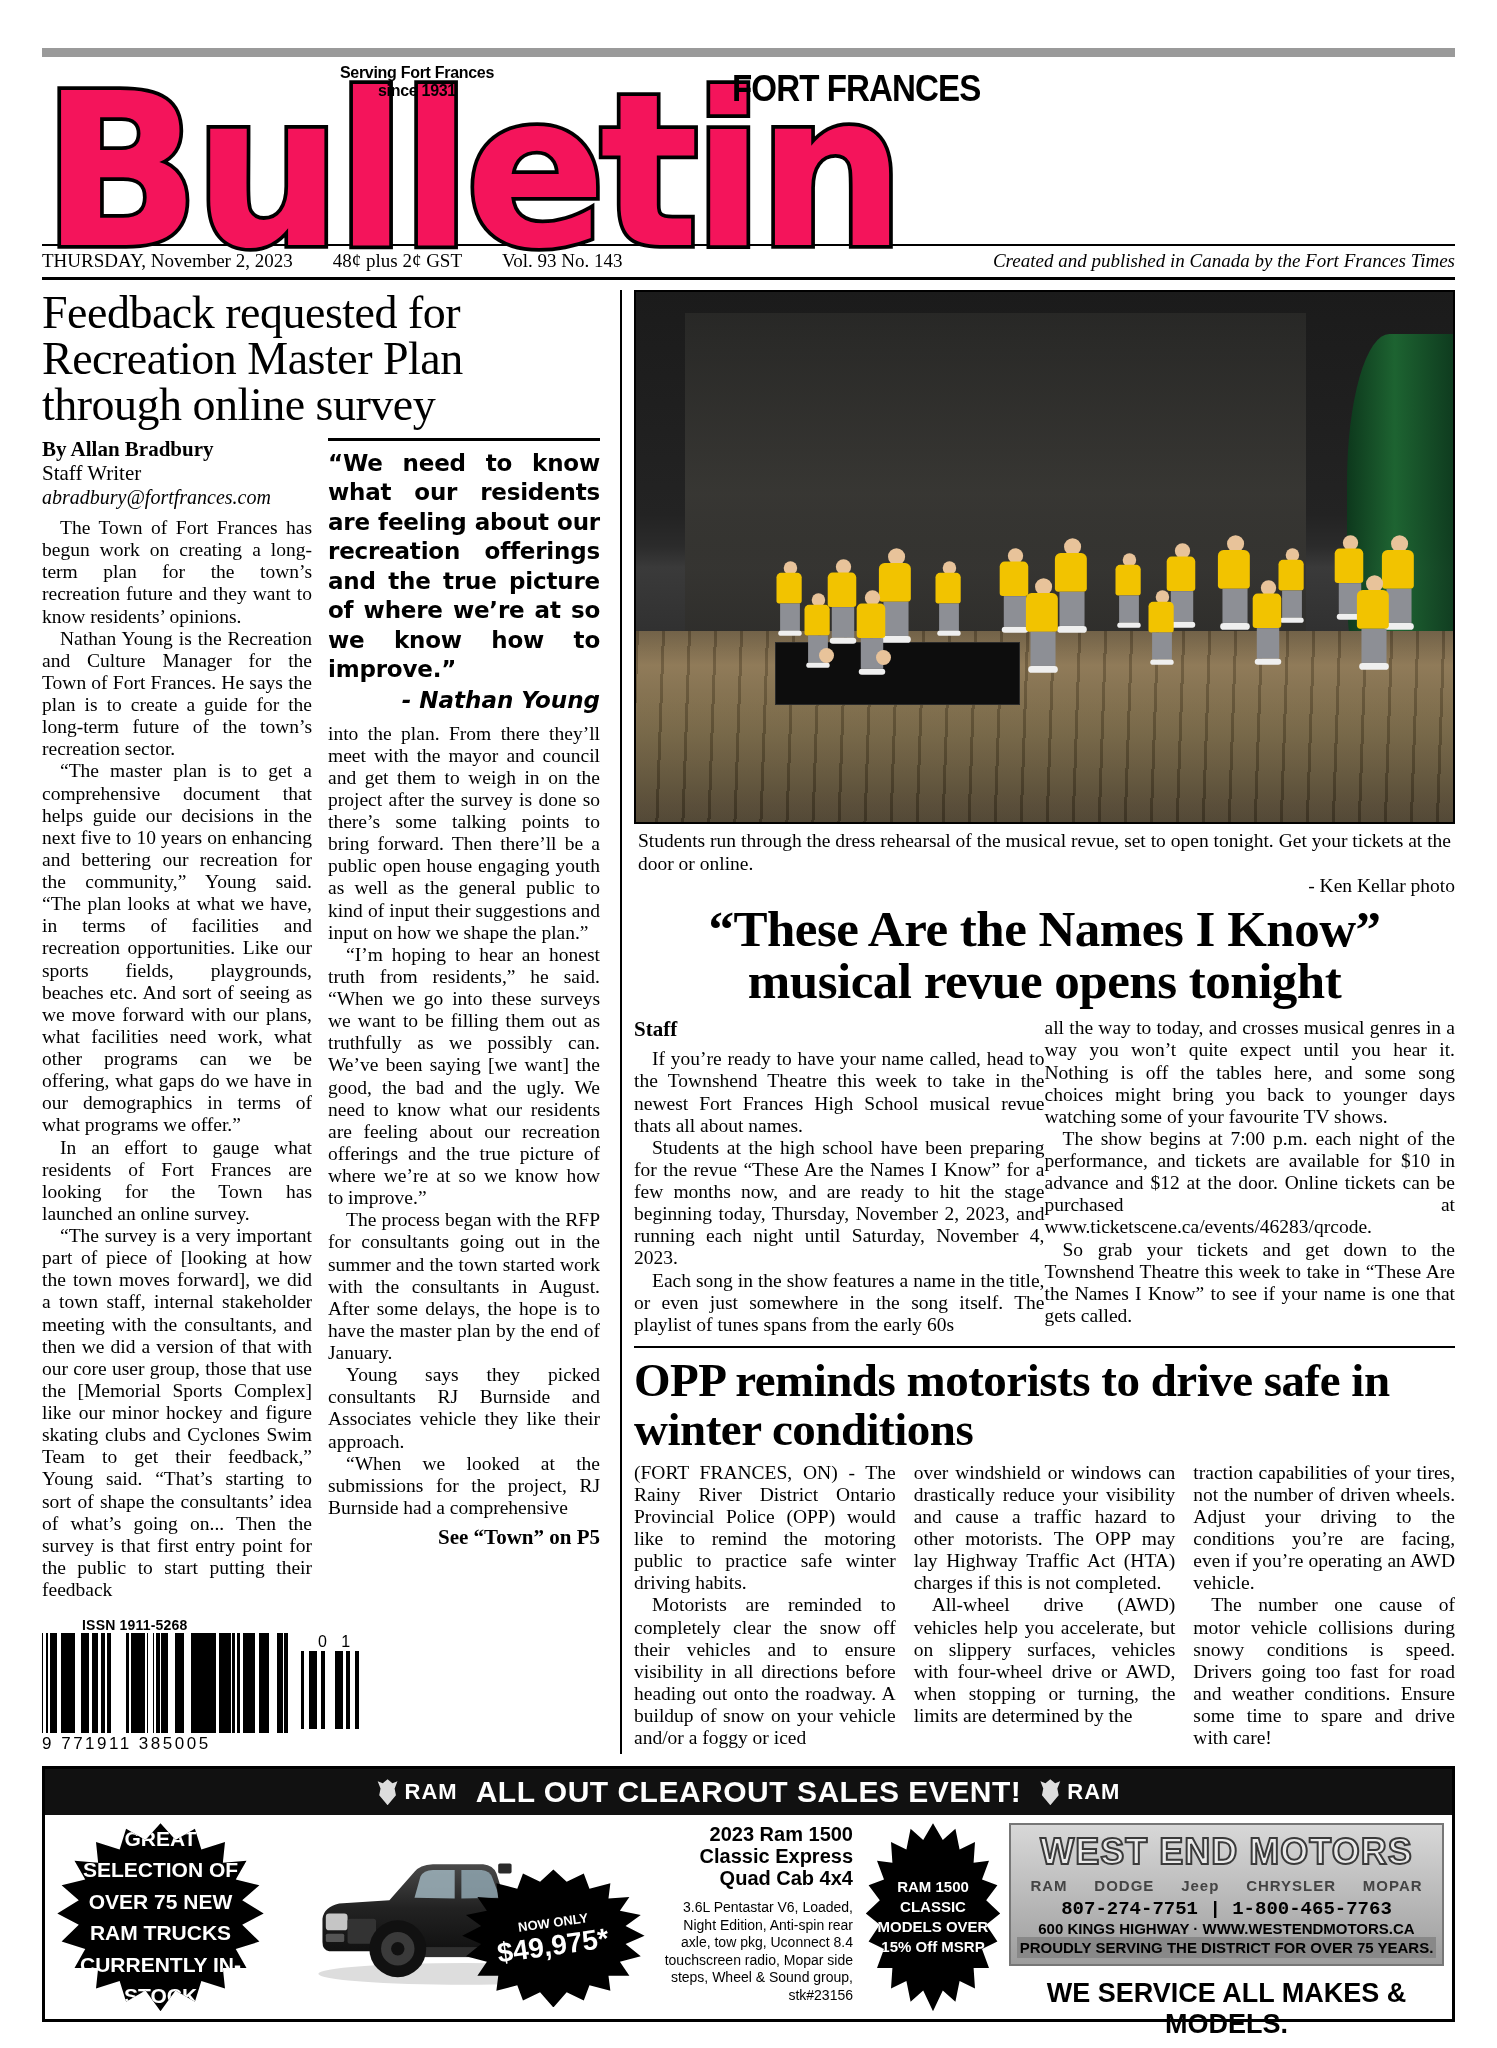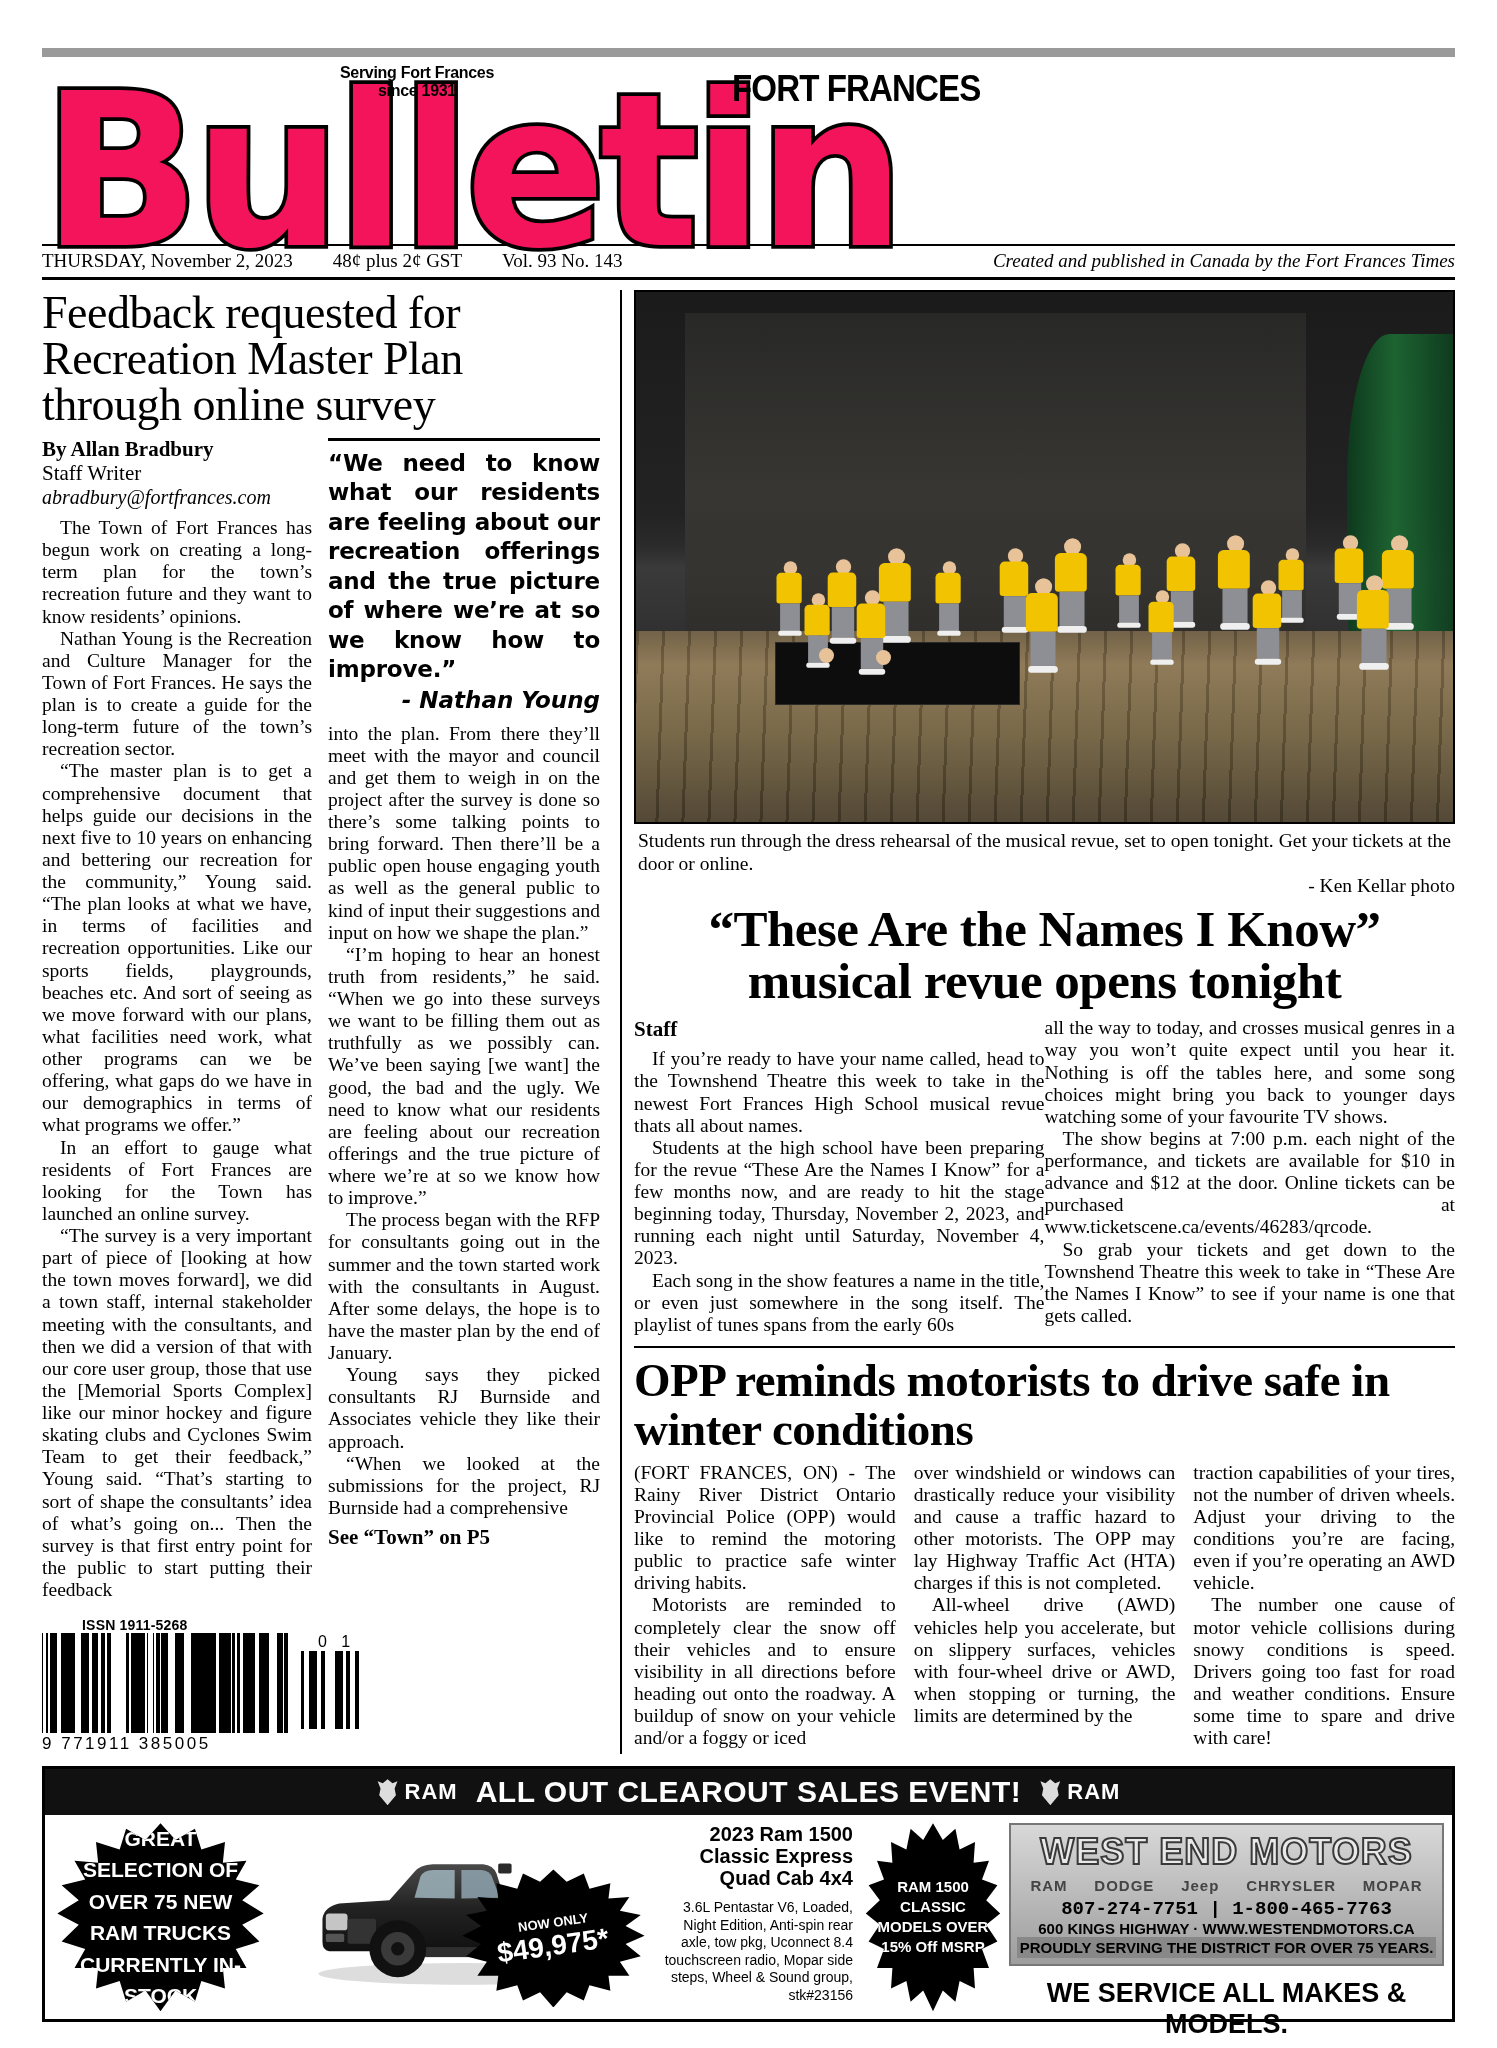--- a/index.html
+++ b/index.html
@@ -70,21 +70,21 @@
 
   .pullquote-wrap { border-top: 3px solid #000; padding-top: 8px; }
   .pullquote {
     font-family: "DejaVu Sans", sans-serif; font-weight: 700;
     font-size: 23px; line-height: 1.28; text-align: justify; letter-spacing: -0.2px;
   }
   .pullquote-attr {
     font-family: "DejaVu Sans", sans-serif; font-weight: 700; font-style: italic;
     font-size: 23px; text-align: right; margin-top: 2px;
   }
-  .jump { font-weight: 700; font-size: 21px; text-align: left; margin-top: 6px; }
+  .jump { font-weight: 700; font-size: 21px; text-align: right; margin-top: 6px; }
 
   
   .barcode-block { margin-top: 16px; width: 250px; }
   .issn { font-family:"Liberation Sans",sans-serif; font-weight:700; font-size:14px; letter-spacing:0.2px; margin-left: 40px; }
   .barcode-row { display: flex; align-items: flex-start; gap: 10px; }
   .barcode { display: flex; align-items: flex-end; height: 100px; }
   .barcode i { display:block; background:#000; height:100%; }
   .bc-addon { display:flex; align-items:flex-end; height: 78px; }
   .bc-addon i { display:block; background:#000; height:100%; }
   .bc-addon-label { font-family:"Liberation Sans",sans-serif; font-size:16px; letter-spacing:5px;margin-left:17px; }

